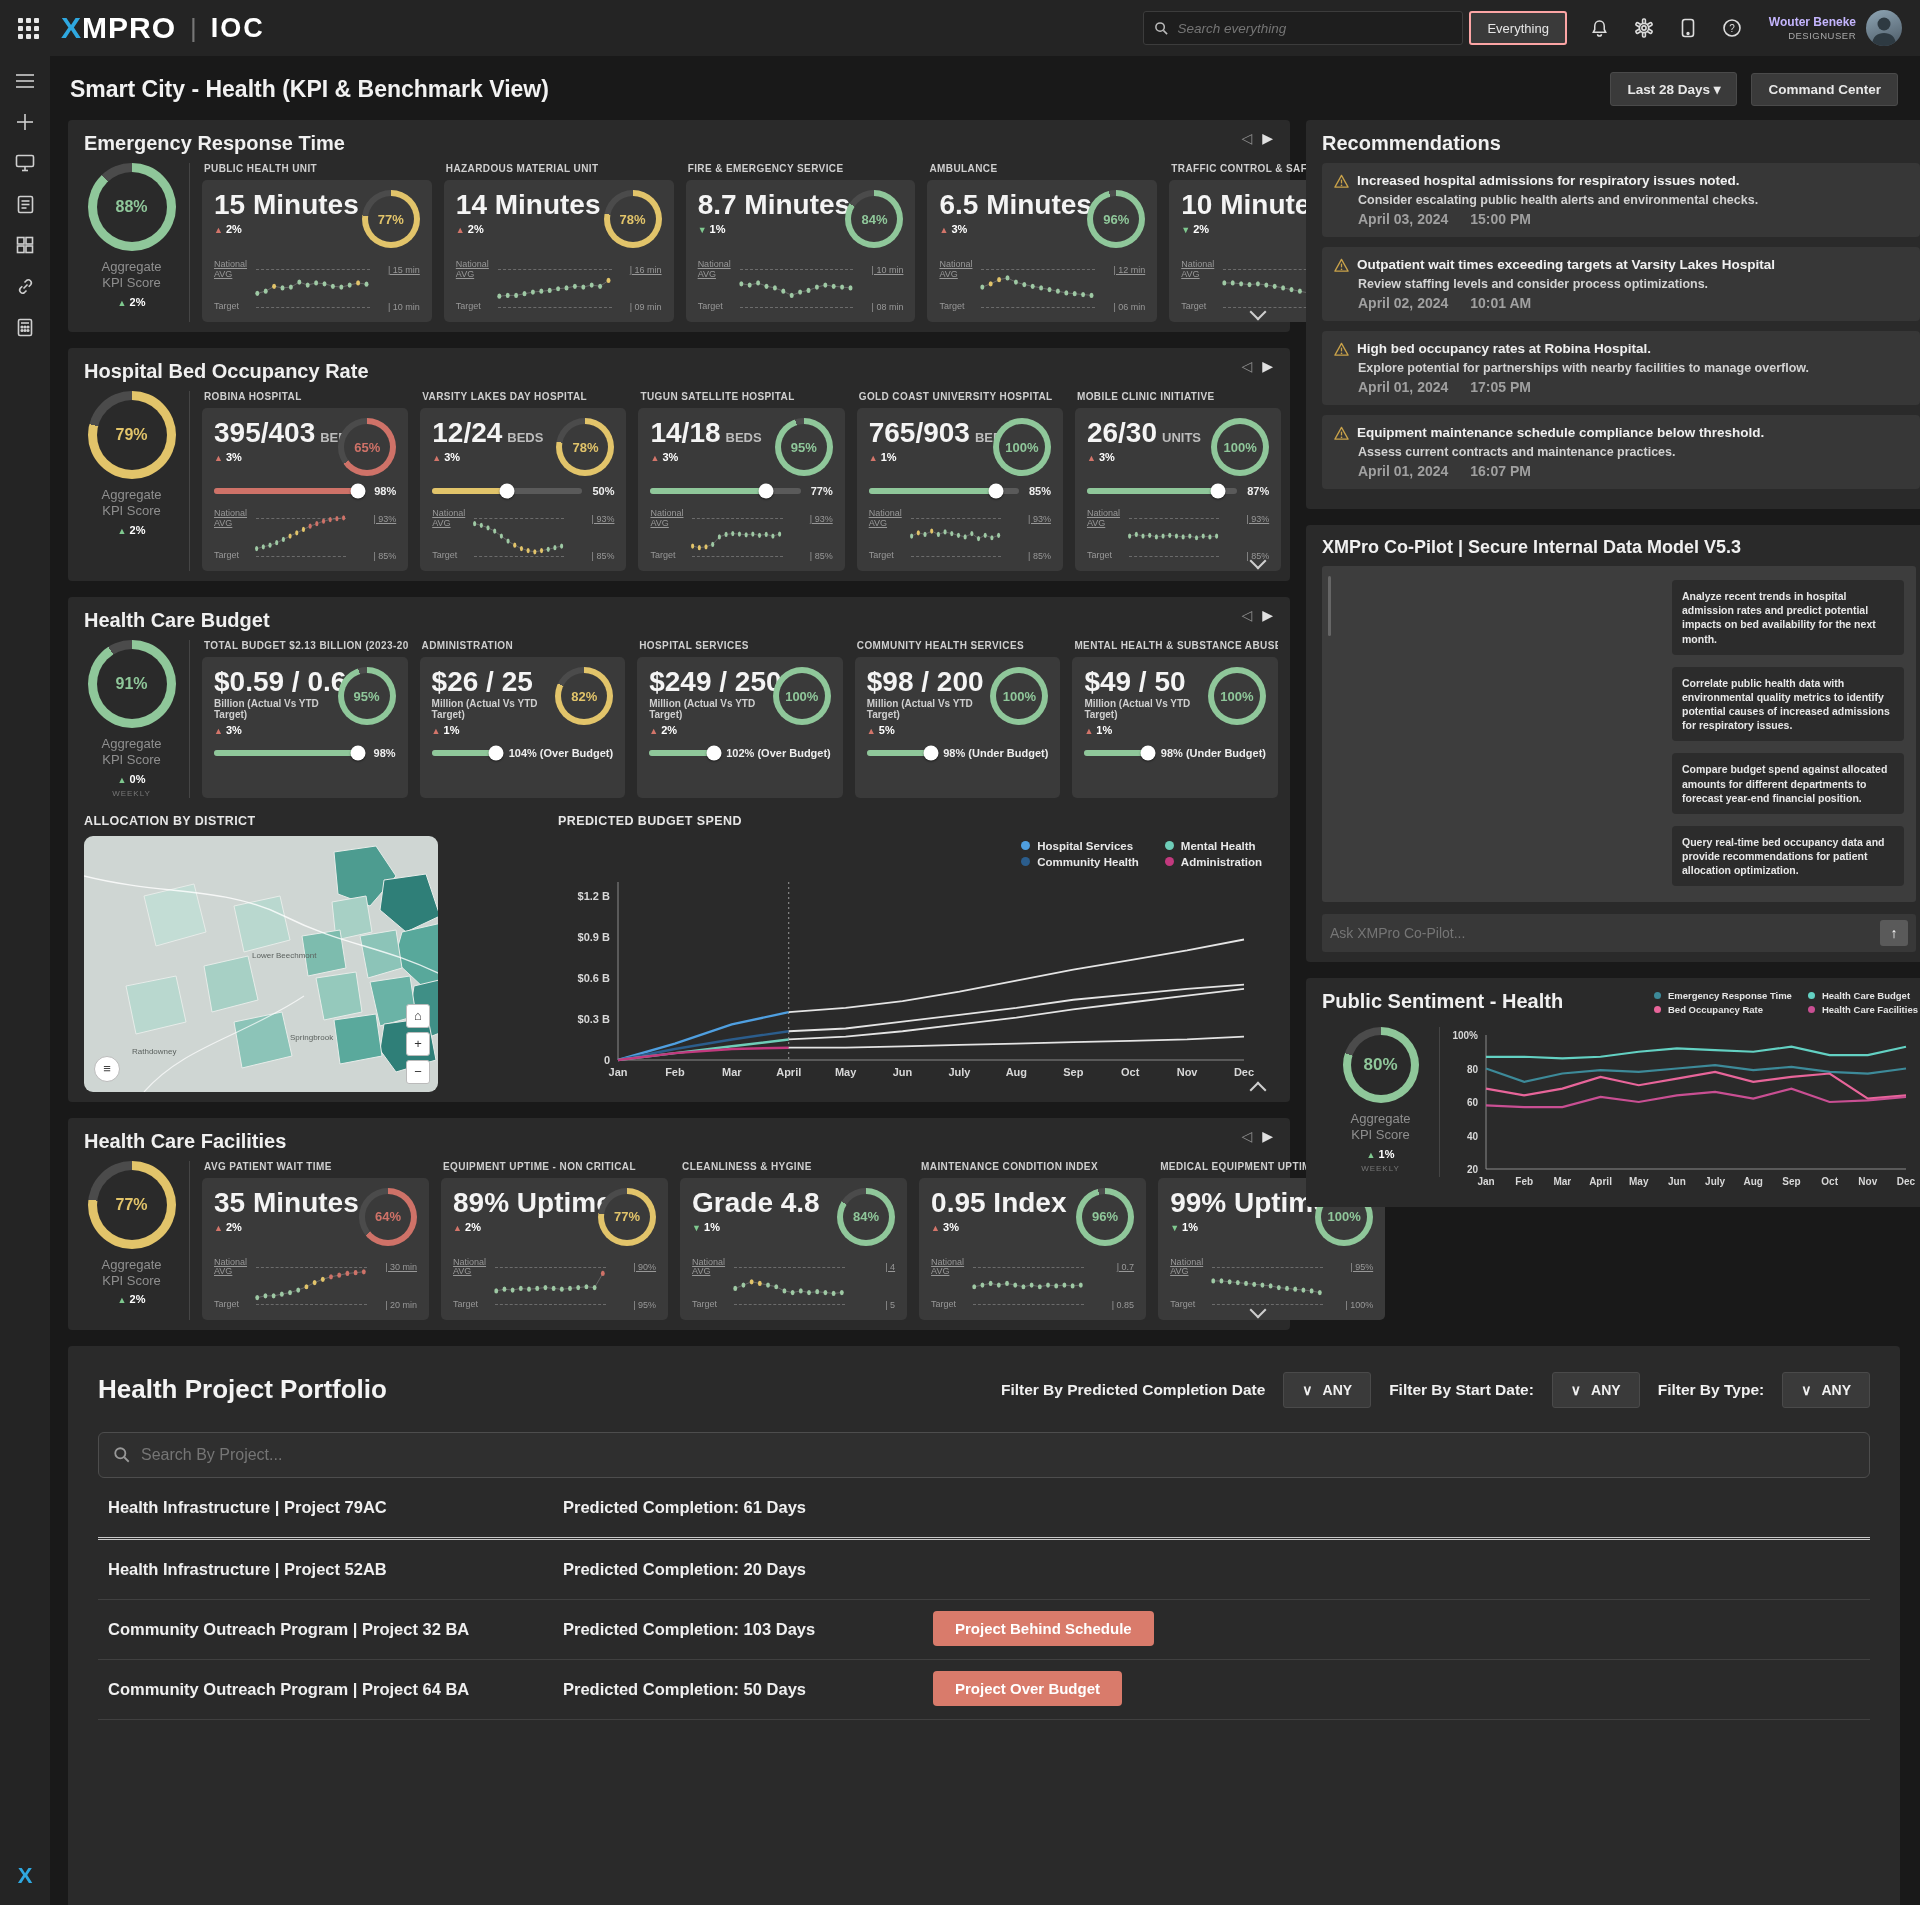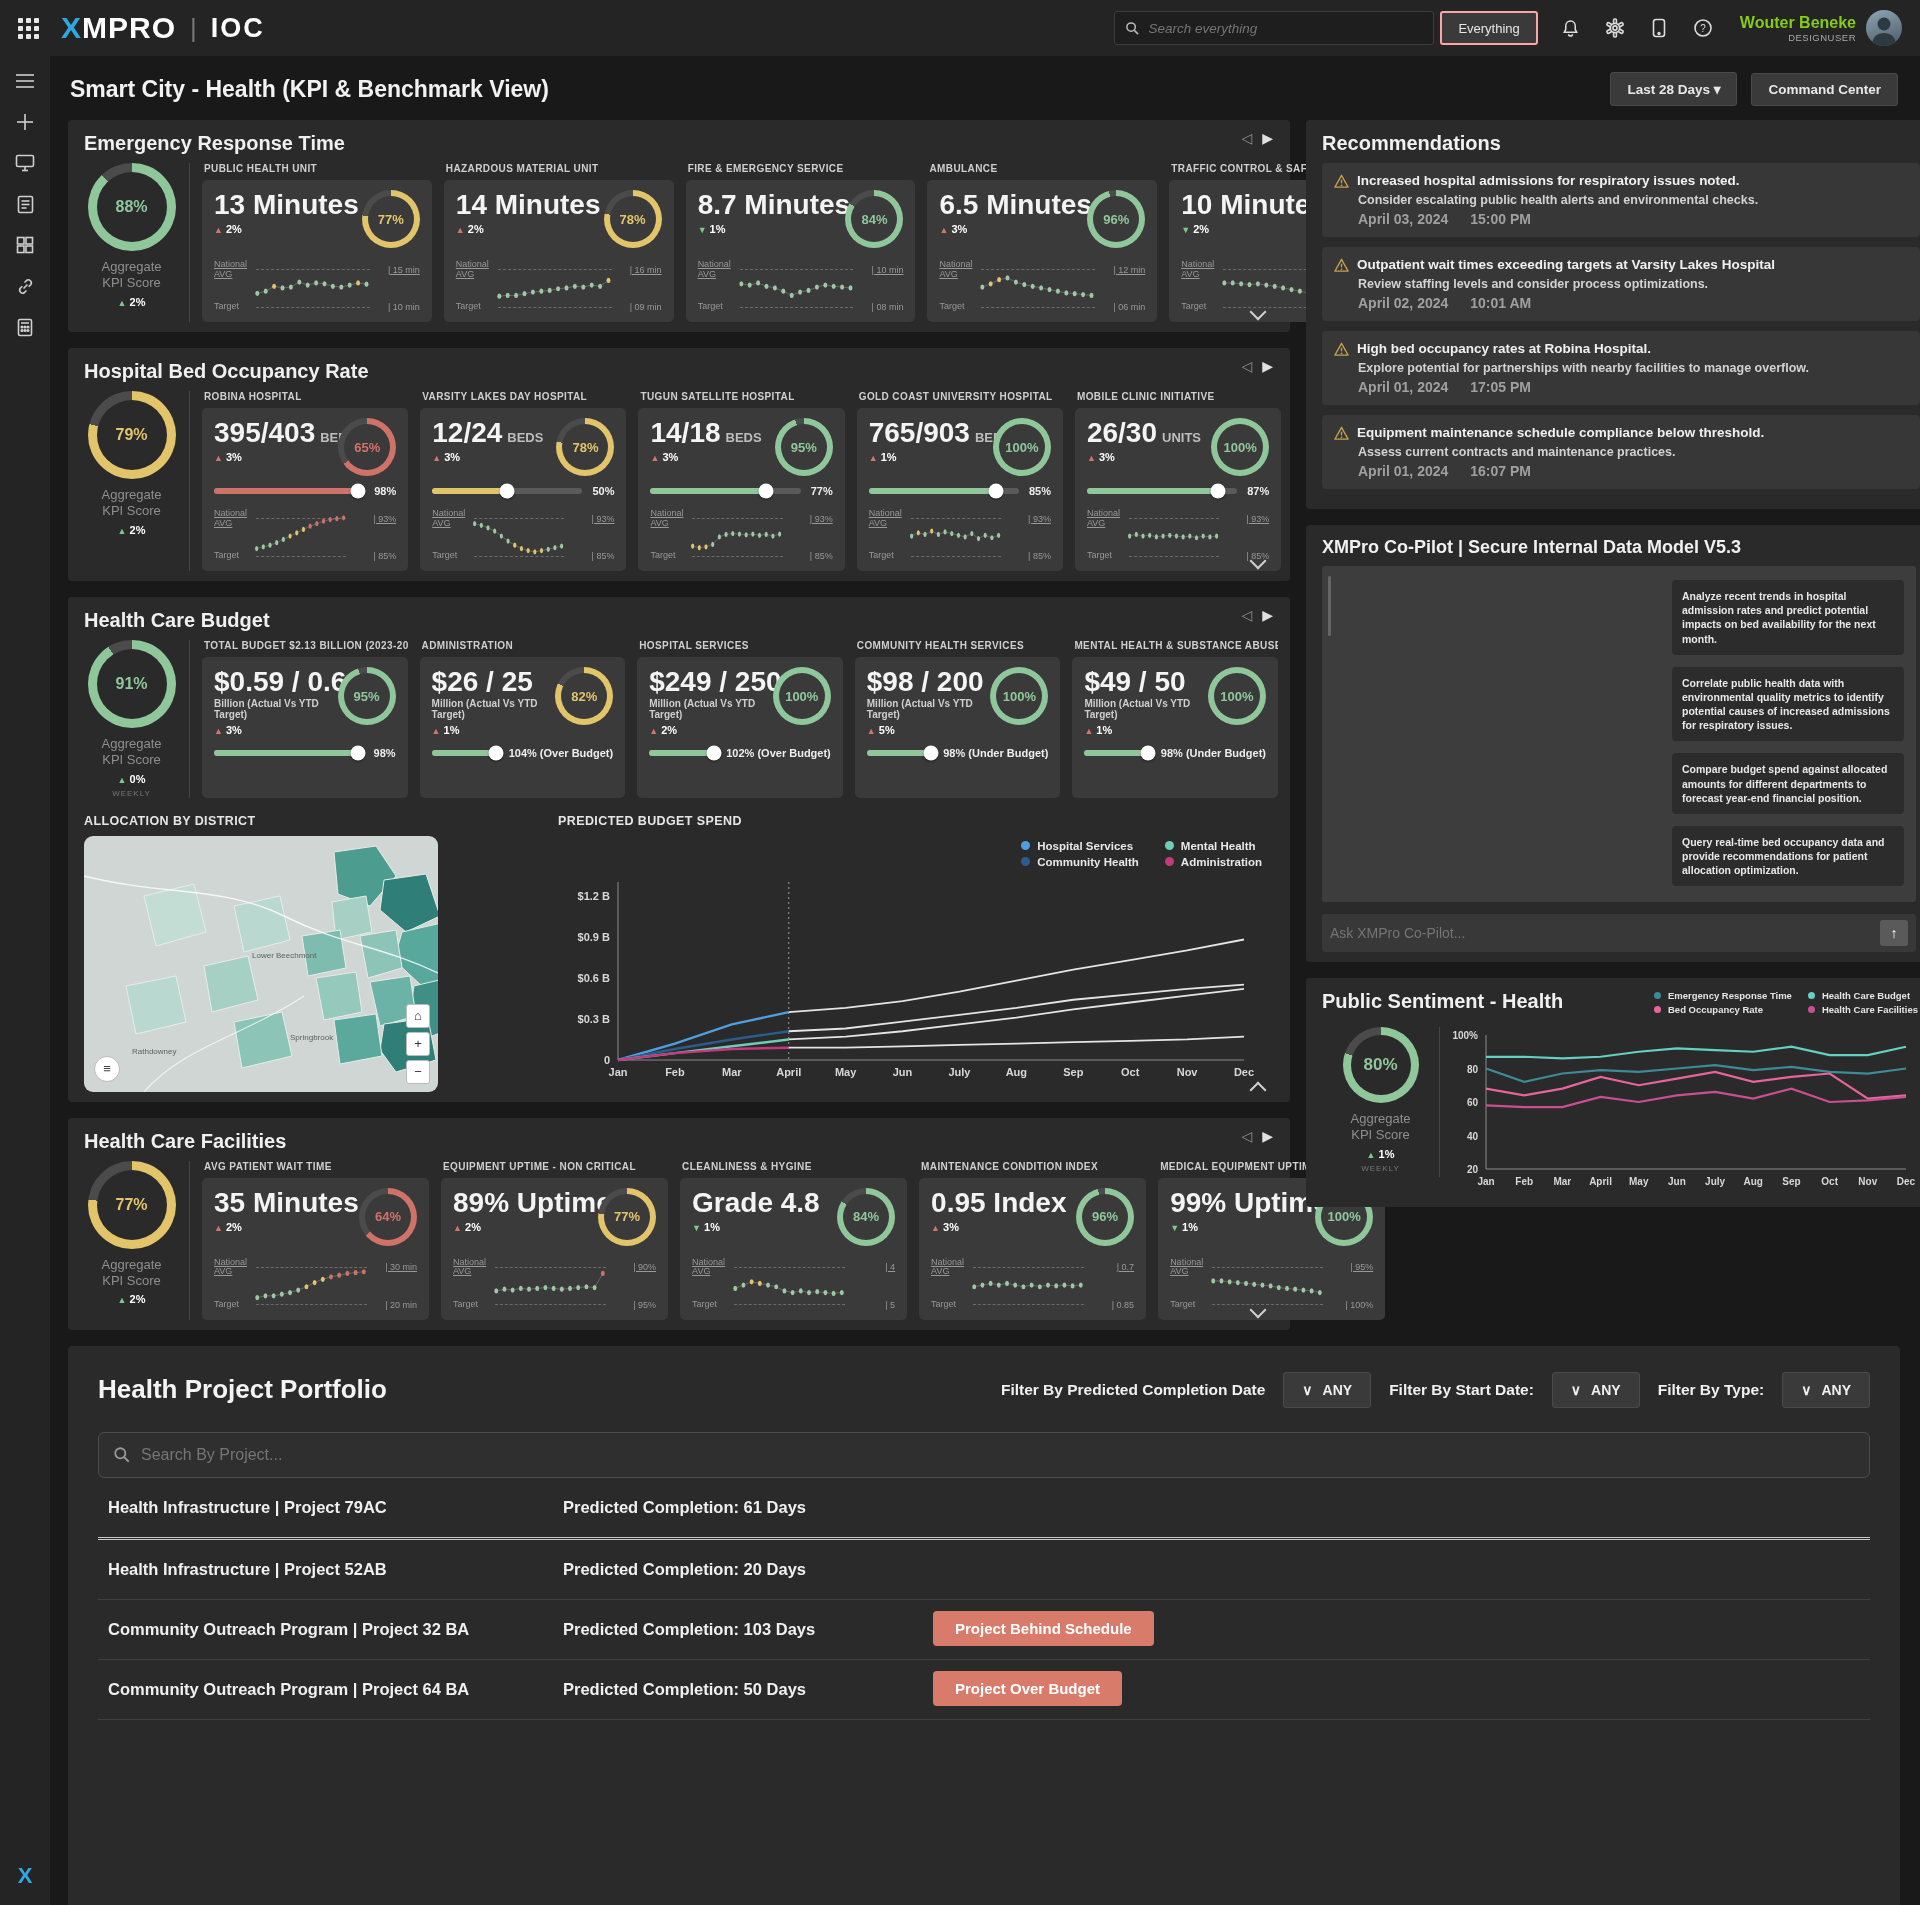--- a/index.html
+++ b/index.html
@@ -13,21 +13,21 @@
   .logo .xblue { color:#2fa8e0; }
   .logo-div { color:#777; font-size:26px; margin:0 14px; font-weight:normal; }
   .logo2 { font-size:27px; font-weight:bold; color:#fff; letter-spacing:2px; }
   #topbar .spacer { flex:1; }
   .searchwrap { display:flex; align-items:center; background:#1e1e1e; border:1px solid #3c3c3c; border-radius:3px; height:34px; width:320px; padding:8px 10px; }
   .searchwrap input { background:transparent; border:none; outline:none; color:#ddd; font-style:italic; font-size:13.5px; flex:1; margin-left:8px; font-family:"Liberation Sans",sans-serif; }
   .scope-btn { height:34px; background:#3a3a3a; border:2px solid #fca5a5; border-radius:3px; color:#e6e6e6; font-size:13px; padding:0 16px; margin-left:6px; cursor:pointer; display:flex; align-items:center; }
   .tb-ico { width:22px; height:22px; margin-left:22px; cursor:pointer; display:flex; align-items:center; justify-content:center; }
   .tb-ico svg { stroke:#dcdcdc; fill:none; stroke-width:1.6; }
   .userblock { text-align:right; margin-left:26px; line-height:1.2; }
-  .uname { font-size:16px; font-weight:bold; color:#84cc16; }
+  .uname { font-size:12px; font-weight:bold; color:#c4b5fd; }
   .urole { font-size:9.5px; color:#a8a8a8; letter-spacing:.5px; }
   .avatar { width:36px; height:36px; border-radius:50%; margin-left:10px; background:linear-gradient(160deg,#8fa6b5,#4c5a66); position:relative; overflow:hidden; cursor:pointer; }
   .avatar svg { position:absolute; inset:0; }
 
   
   #sidebar { position:fixed; top:56px; left:0; bottom:0; width:50px; background:#242424; display:flex; flex-direction:column; align-items:center; padding-top:10px; z-index:40; }
   .sb-ico { width:30px; height:30px; margin-bottom:11px; display:flex; align-items:center; justify-content:center; cursor:pointer; border-radius:4px; }
   .sb-ico svg { stroke:#cfcfcf; fill:none; stroke-width:1.6; }
   .sb-foot { position:absolute; bottom:16px; left:0; right:0; text-align:center; font-size:22px; font-weight:bold; color:#2fa8e0; }
 
@@ -283,21 +283,21 @@
           <div class="sec-nav"><span class="dim">◁</span> <span>▶</span></div>
           <div class="kpi-body">
             <div class="aggblock"><div class="ring agg" style="background: conic-gradient(rgb(143, 199, 154) 0deg, rgb(143, 199, 154) 88%, rgb(75, 75, 75) 88%, rgb(75, 75, 75) 100%);">
                 <i style="color: rgb(143, 199, 154);">88%</i>
               </div><div class="agg-label">Aggregate<br>KPI Score</div><span class="agg-delta"><span class="tri-up">▲</span> 2%</span></div>
             <div class="cards">
               <div class="card-wrap">
                 <div class="card-label">PUBLIC HEALTH UNIT</div>
                 <div class="card">
                   <div class="card-top">
-                    <div class="lft"><div class="val">13 Minutes</div><span class="delta"><span class="tri-up tri-red">▲</span> 2%</span></div>
+                    <div class="lft"><div class="val">15 Minutes</div><span class="delta"><span class="tri-up tri-red">▲</span> 2%</span></div>
                     <div class="ring sm" style="background: conic-gradient(rgb(226, 196, 106) 0deg, rgb(226, 196, 106) 77%, rgb(75, 75, 75) 77%, rgb(75, 75, 75) 100%);">
                       <i style="color: rgb(226, 196, 106);">77%</i>
                     </div>
                   </div>
                   <div class="spark">
                     <div class="srow t">
                       <span class="nm">National AVG</span>
                       <span class="dash"></span>
                       <span class="rv">| 15 min</span>
                     </div>

